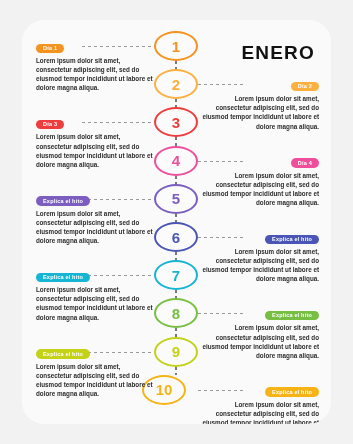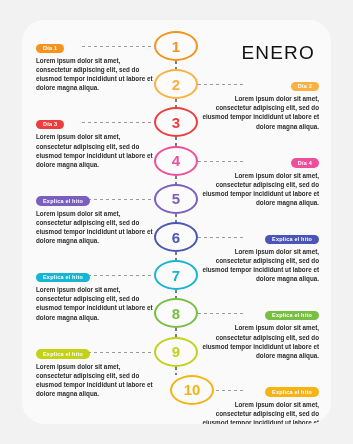--- a/index.html
+++ b/index.html
@@ -27,21 +27,21 @@
     height: 404px;
     background: #fafafa;
     border-radius: 22px;
     overflow: hidden;
   }
   #title {
     position: absolute;
     right: 16px;
     top: 22px;
     font-size: 19px;
-    font-weight: normal;
+    font-weight: bold;
     letter-spacing: 1.2px;
     color: #111111;
     font-family: "Liberation Sans", sans-serif;
   }
 
   
   .spine {
     position: absolute;
     left: 175px;
     width: 2px;
@@ -164,21 +164,21 @@
         </div>
         <div class="node" style="top: 240.2px; left: 132px; border-color: rgb(23, 181, 212);">
           <span class="node-num" style="color: rgb(23, 181, 212);">7</span>
         </div>
         <div class="node" style="top: 278.4px; left: 132px; border-color: rgb(119, 191, 67);">
           <span class="node-num" style="color: rgb(119, 191, 67);">8</span>
         </div>
         <div class="node" style="top: 316.6px; left: 132px; border-color: rgb(195, 209, 23);">
           <span class="node-num" style="color: rgb(195, 209, 23);">9</span>
         </div>
-        <div class="node" style="top: 354.8px; left: 148px; border-color: rgb(245, 179, 22);">
+        <div class="node" style="top: 354.8px; left: 120px; border-color: rgb(245, 179, 22);">
           <span class="node-num" style="color: rgb(245, 179, 22);">10</span>
         </div>
       </div>
     <div id="blocks">
         <div class="block left" style="top: 16px;"><div class="badge" style="background: rgb(246, 146, 30);">Día 1</div><p class="body-text">Lorem ipsum dolor sit amet, consectetur adipiscing elit, sed do eiusmod tempor incididunt ut labore et dolore magna aliqua.</p></div>
         <div class="block right" style="top: 54.2px;"><div class="badge" style="background: rgb(251, 176, 64);">Día 2</div><p class="body-text">Lorem ipsum dolor sit amet, consectetur adipiscing elit, sed do eiusmod tempor incididunt ut labore et dolore magna aliqua.</p></div>
         <div class="block left" style="top: 92.4px;"><div class="badge" style="background: rgb(238, 61, 61);">Día 3</div><p class="body-text">Lorem ipsum dolor sit amet, consectetur adipiscing elit, sed do eiusmod tempor incididunt ut labore et dolore magna aliqua.</p></div>
         <div class="block right" style="top: 130.6px;"><div class="badge" style="background: rgb(238, 78, 155);">Día 4</div><p class="body-text">Lorem ipsum dolor sit amet, consectetur adipiscing elit, sed do eiusmod tempor incididunt ut labore et dolore magna aliqua.</p></div>
         <div class="block left" style="top: 168.8px;"><div class="badge" style="background: rgb(123, 94, 192);">Explica el hito</div><p class="body-text">Lorem ipsum dolor sit amet, consectetur adipiscing elit, sed do eiusmod tempor incididunt ut labore et dolore magna aliqua.</p></div>
         <div class="block right" style="top: 207px;"><div class="badge" style="background: rgb(74, 85, 181);">Explica el hito</div><p class="body-text">Lorem ipsum dolor sit amet, consectetur adipiscing elit, sed do eiusmod tempor incididunt ut labore et dolore magna aliqua.</p></div>

